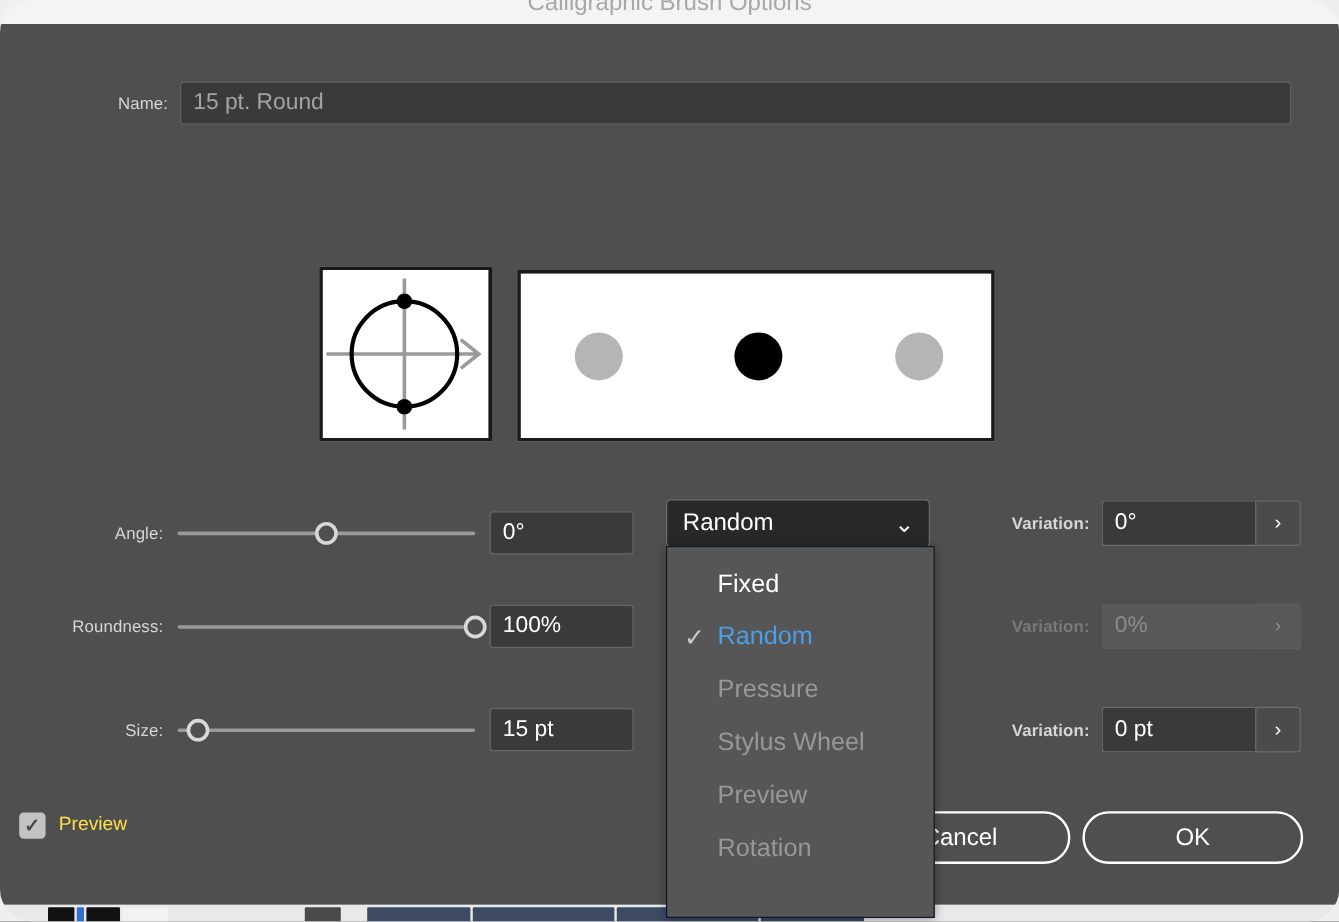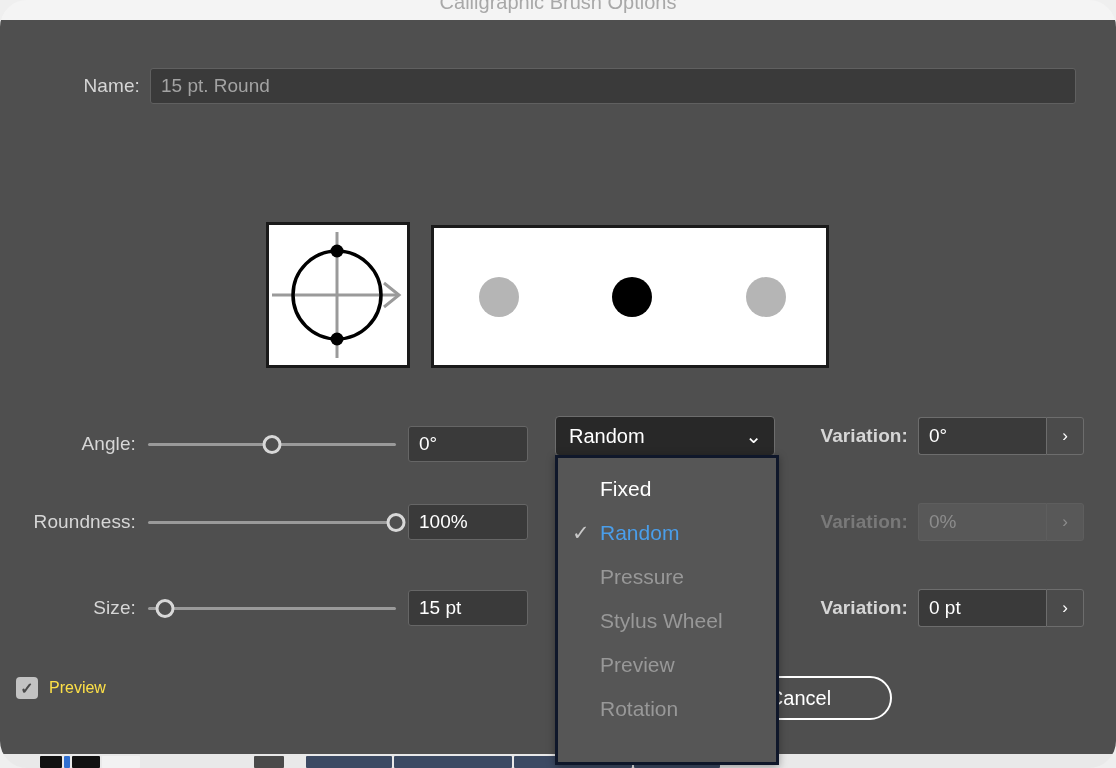--- a/index.html
+++ b/index.html
@@ -67,21 +67,21 @@
   }
 
   .row {
     position: absolute;
     display: flex;
     align-items: center;
   }
 
   .lbl {
     color: #d6d6d6;
-    font-size: 19px;
+    font-size: 14px;
     white-space: nowrap;
     letter-spacing: 0.1px;
   }
   .lbl.dim { color: #797979; }
 
   
   .name-row { left: 0; top: 48px; width: 1116px; }
   .name-label {
     width: 150px;
     text-align: right;
@@ -196,21 +196,21 @@
     color: #8c8c8c;
   }
 
   
   .popup {
     position: absolute;
     left: 555px; top: 435px;
     width: 224px;
     height: 310px;
     background: #565656;
-    border: 3px solid #0f172a;
+    border: 1px solid #0f172a;
     box-sizing: border-box;
     padding: 9px 0;
     box-shadow: 0 2px 8px rgba(0,0,0,0.35);
     z-index: 40;
   }
   .popup-item {
     height: 44px;
     display: flex;
     align-items: center;
     padding-left: 14px;
@@ -439,20 +439,21 @@
     </div>
 
     <div class="preview-row">
       <div class="checkbox">
         <span>✓</span>
       </div>
       <div class="preview-label">Preview</div>
     </div>
 
     <div class="btn btn-cancel">Cancel</div>
+    <div class="btn btn-ok">OK</div>
 
     <div class="popup" id="angle-mode-popup">
         <div class="popup-item">
           <span class="popup-check"></span>
           <span>Fixed</span>
         </div>
         <div class="popup-item selected">
           <span class="popup-check">✓</span>
           <span>Random</span>
         </div>

